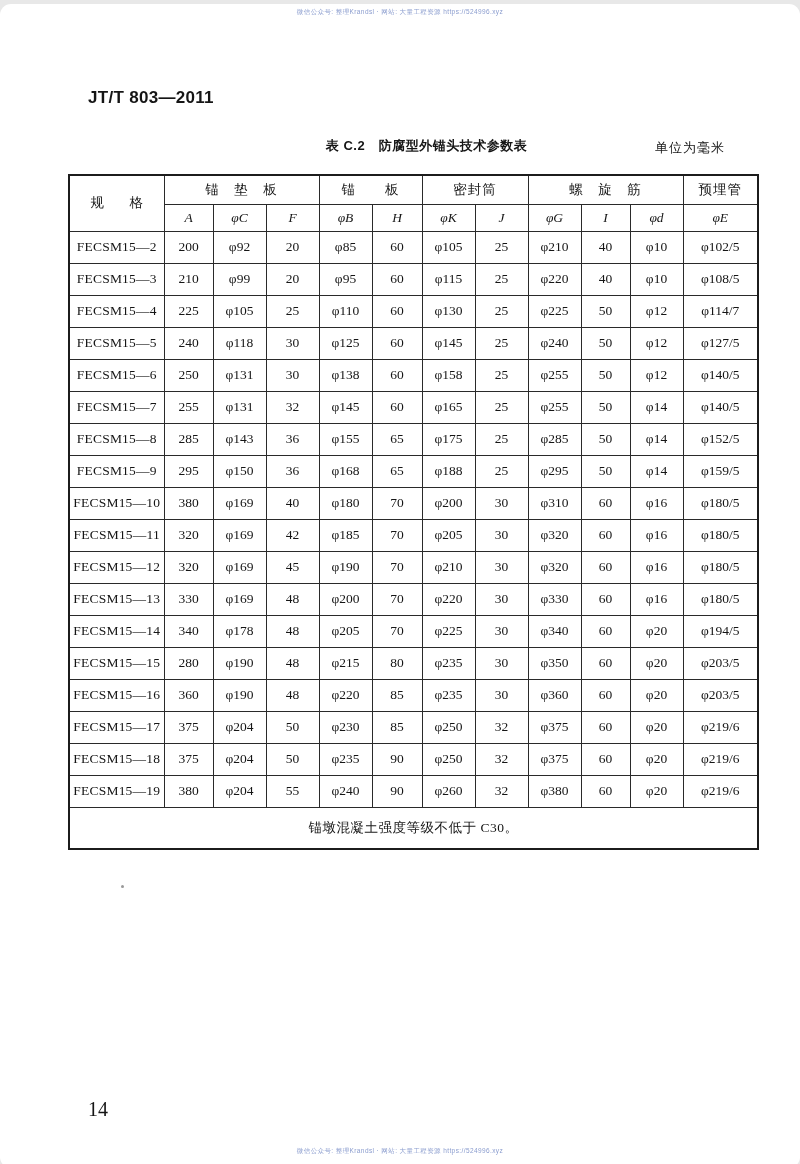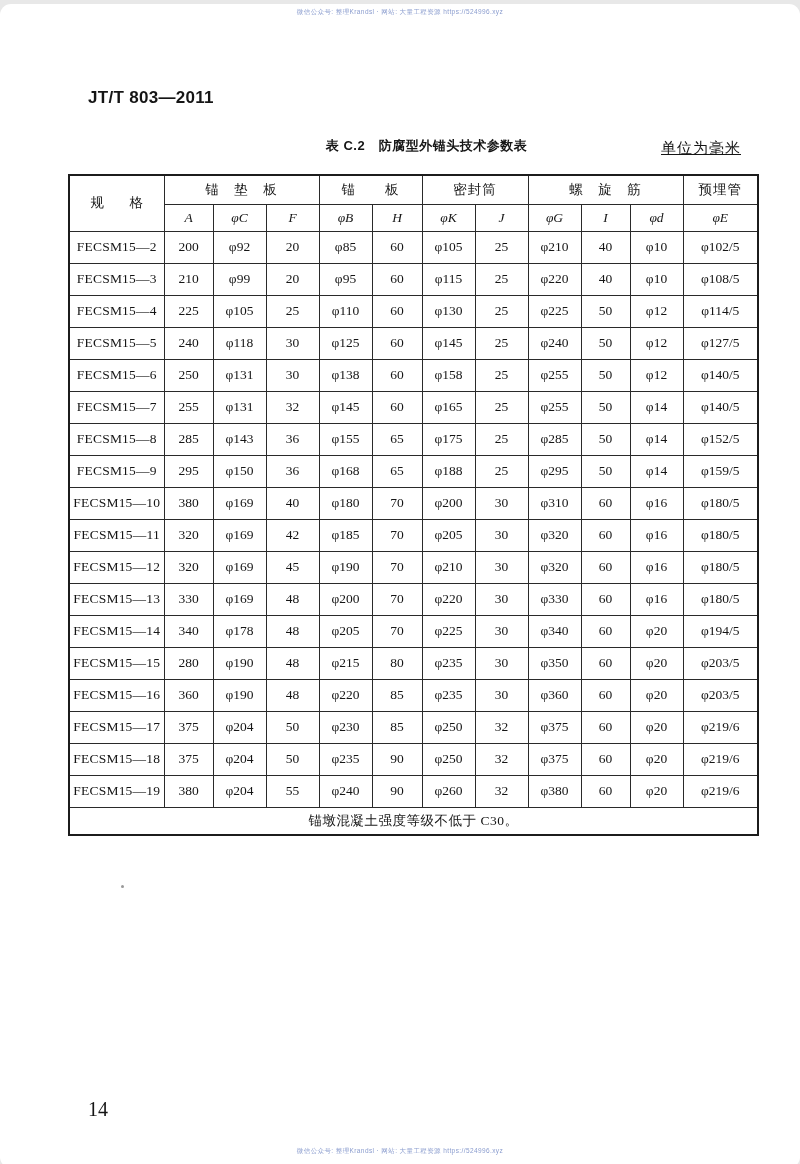--- a/index.html
+++ b/index.html
@@ -48,25 +48,24 @@
     transform: translateX(-50%);
     margin-left: 14px;
     white-space: nowrap;
     font-family: "Liberation Sans", sans-serif;
     font-weight: 700;
     font-size: 13px;
     letter-spacing: 0.5px;
   }
   .unit-note {
     position: absolute;
-    right: 16px;
+    right: 32px;
     top: 2px;
-    font-size: 15px;
+    font-size: 13px;
     letter-spacing: 1px;
-    text-decoration: underline;
   }
   table.params {
     position: absolute;
     left: 68px;
     top: 170px;
     width: 689px;
     border-collapse: collapse;
     table-layout: fixed;
     border: 2px solid #1c1c1c;
   }
@@ -76,21 +75,21 @@
     vertical-align: middle;
     padding: 0;
     font-size: 13.5px;
     font-weight: 400;
     overflow: hidden;
     white-space: nowrap;
   }
   tr.group-row { height: 29px; }
   tr.sub-row { height: 27px; }
   tr.data-row { height: 32px; }
-  tr.note-row { height: 28px; }
+  tr.note-row { height: 42px; }
   th.group-head { letter-spacing: 1px; font-size: 14px; }
   th.spec-head { font-size: 14px; letter-spacing: 6px; text-indent: 6px; }
   th.sub-head { font-style: italic; font-family: "Liberation Serif", serif; font-size: 14px; }
   td.spec-cell { font-size: 13px; letter-spacing: 0.2px; }
   td.value-cell { font-size: 13.5px; }
   td.note-cell {
     text-align: left;
     padding-left: 16px;
     font-size: 13.5px;
     letter-spacing: 0.5px;
@@ -198,21 +197,21 @@
           <td class="value-cell">225</td>
           <td class="value-cell">φ105</td>
           <td class="value-cell">25</td>
           <td class="value-cell">φ110</td>
           <td class="value-cell">60</td>
           <td class="value-cell">φ130</td>
           <td class="value-cell">25</td>
           <td class="value-cell">φ225</td>
           <td class="value-cell">50</td>
           <td class="value-cell">φ12</td>
-          <td class="value-cell">φ114/5</td>
+          <td class="value-cell">φ114/7</td>
         </tr>
         <tr class="data-row">
           <td class="spec-cell">FECSM15—5</td>
           <td class="value-cell">240</td>
           <td class="value-cell">φ118</td>
           <td class="value-cell">30</td>
           <td class="value-cell">φ125</td>
           <td class="value-cell">60</td>
           <td class="value-cell">φ145</td>
           <td class="value-cell">25</td>

